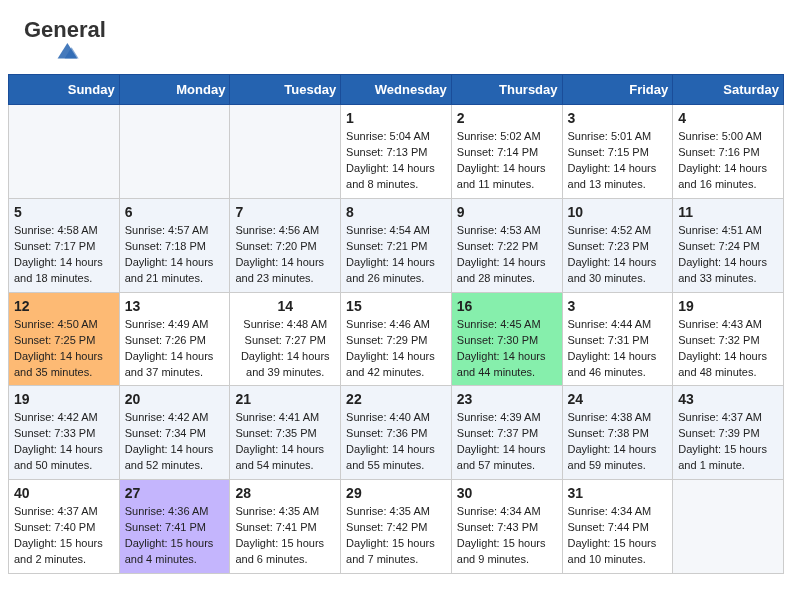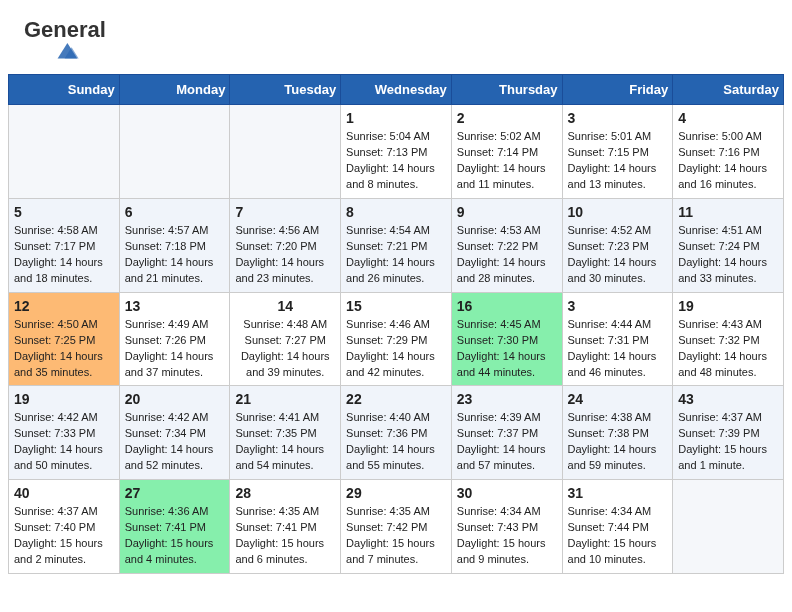--- a/index.html
+++ b/index.html
@@ -249,21 +249,21 @@
           <td style="background: rgb(240, 244, 250);">
             <span class="day-num">43</span>
             <div class="cell-content">Sunrise: 4:37 AM<br>Sunset: 7:39 PM<br>Daylight: 15 hours<br>and 1 minute.</div>
           </td>
         </tr>
         <tr>
           <td style="background: rgb(255, 255, 255);">
             <span class="day-num">40</span>
             <div class="cell-content">Sunrise: 4:37 AM<br>Sunset: 7:40 PM<br>Daylight: 15 hours<br>and 2 minutes.</div>
           </td>
-          <td style="background: #86efac;">
+          <td style="background: #c4b5fd;">
             <span class="day-num">27</span>
             <div class="cell-content">Sunrise: 4:36 AM<br>Sunset: 7:41 PM<br>Daylight: 15 hours<br>and 4 minutes.</div>
           </td>
           <td style="background: rgb(255, 255, 255);">
             <span class="day-num">28</span>
             <div class="cell-content">Sunrise: 4:35 AM<br>Sunset: 7:41 PM<br>Daylight: 15 hours<br>and 6 minutes.</div>
           </td>
           <td style="background: rgb(255, 255, 255);">
             <span class="day-num">29</span>
             <div class="cell-content">Sunrise: 4:35 AM<br>Sunset: 7:42 PM<br>Daylight: 15 hours<br>and 7 minutes.</div>

